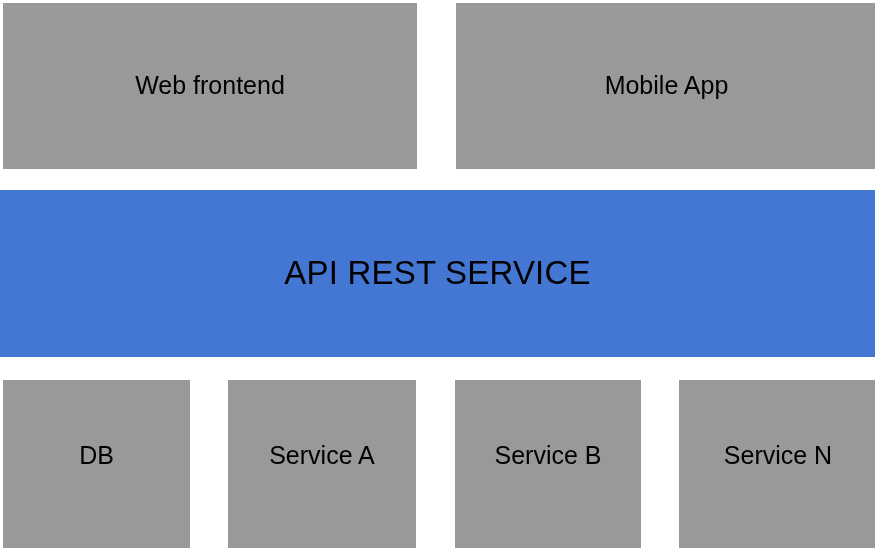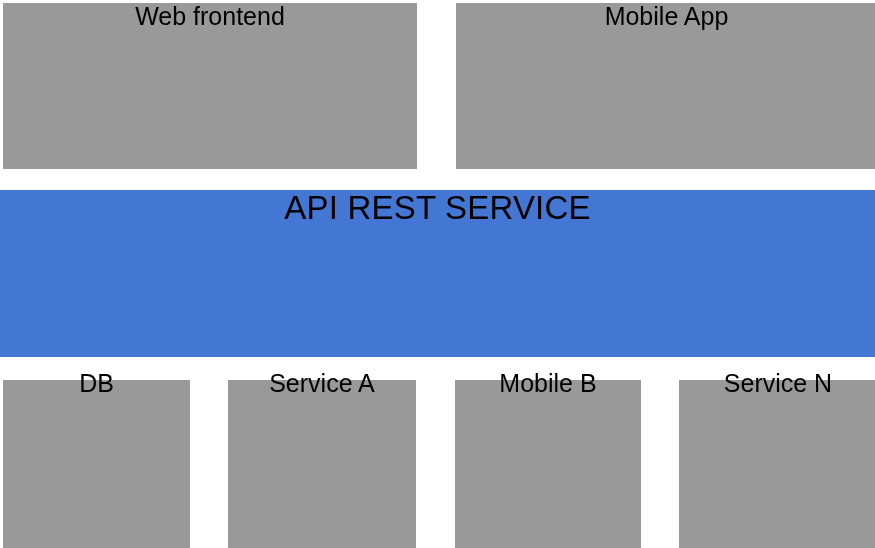--- a/index.html
+++ b/index.html
@@ -15,21 +15,21 @@
     position: relative;
     width: 875px;
     height: 548px;
     background: #ffffff;
     overflow: hidden;
   }
   .node {
     position: absolute;
     box-sizing: border-box;
     display: flex;
-    align-items: flex-start;
+    align-items: center;
     justify-content: center;
     text-align: center;
     color: #000000;
     -webkit-font-smoothing: antialiased;
   }
   .node-label {
     display: block;
     line-height: 1.1;
     white-space: nowrap;
   }
@@ -92,20 +92,20 @@
 
   <div class="node tier-backend" id="node-db">
     <span class="node-label">DB</span>
   </div>
 
   <div class="node tier-backend" id="node-service-a">
     <span class="node-label">Service A</span>
   </div>
 
   <div class="node tier-backend" id="node-service-b">
-    <span class="node-label">Mobile B</span>
+    <span class="node-label">Service B</span>
   </div>
 
   <div class="node tier-backend" id="node-service-n">
     <span class="node-label">Service N</span>
   </div>
 
 </div>
 
 </body></html>

